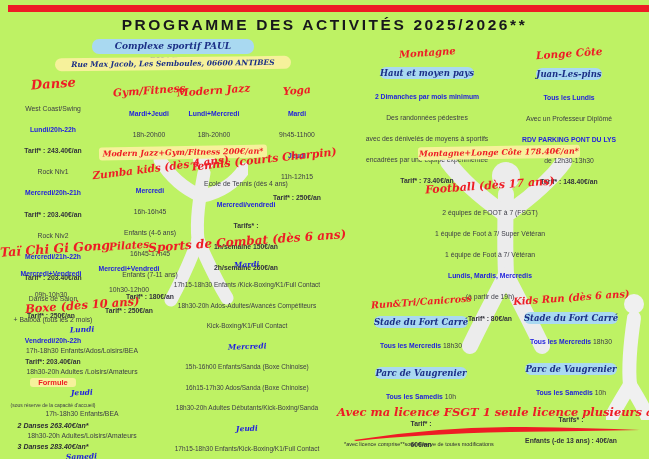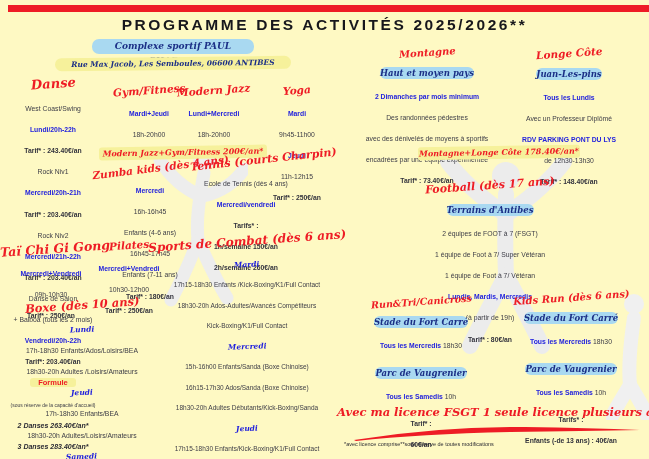--- a/index.html
+++ b/index.html
@@ -1,18 +1,18 @@
 <!DOCTYPE html>
 <html><head>
 <meta charset="utf-8">
 <style>
   *{margin:0;padding:0;box-sizing:border-box}
   html,body{background:#ffffff}
   body{font-family:"Liberation Sans",sans-serif}
-  .page{position:relative;width:649px;height:459px;background:#fef9c3;overflow:hidden}
+  .page{position:relative;width:649px;height:459px;background:#bef264;overflow:hidden}
 
   .redbar{position:absolute;left:8px;top:5px;width:641px;height:7px;background:#ee1c25;z-index:2}
   .main-title{position:absolute;left:0;top:16px;width:649px;text-align:center;
     font-weight:bold;font-size:15.5px;letter-spacing:2.6px;color:#17171c;z-index:2}
 
   .hdr-badge{position:absolute;text-align:center;font-family:"DejaVu Serif",serif;
     font-style:italic;font-weight:bold;color:#1b2f86;border-radius:7px;z-index:2}
   .venue-badge{left:92px;top:39px;width:162px;height:15px;font-size:9px;line-height:15px;background:#a9d9f1}
   .addr-badge{left:55px;top:57px;width:236px;height:13px;font-size:7.5px;line-height:13px;background:#f6f19b;transform:rotate(-0.6deg)}
 
@@ -263,21 +263,20 @@
         <div class="ln"><span class="t-day">RDV PARKING PONT DU LYS</span></div>
         <div class="ln"><span class="t-body">de 12h30-13h30</span></div>
         <div class="ln"><span class="t-tarif">Tarif* : 148.40€/an</span></div>
       </div>
   </div>
 
   <div class="banner" id="banner-montagnelonge">Montagne+Longe Côte 178.40€/an*</div>
 
   <div class="sec" id="sec-football">
     <div class="rtitle">Football (dès 17 ans)</div><br>
-    <span class="pill">Terrains d'Antibes</span>
     <div>
         <div class="ln"><span class="t-body">2 équipes de FOOT à 7 (FSGT)</span></div>
         <div class="ln"><span class="t-body">1 équipe de Foot à 7/ Super Vétéran</span></div>
         <div class="ln"><span class="t-body">1 équipe de Foot à 7/ Vétéran</span></div>
         <div class="ln"><span class="t-day">Lundis, Mardis, Mercredis</span></div>
         <div class="ln"><span class="t-body">(à partir de 19h)</span></div>
         <div class="ln"><span class="t-tarif">Tarif* : 80€/an</span></div>
       </div>
   </div>
 

